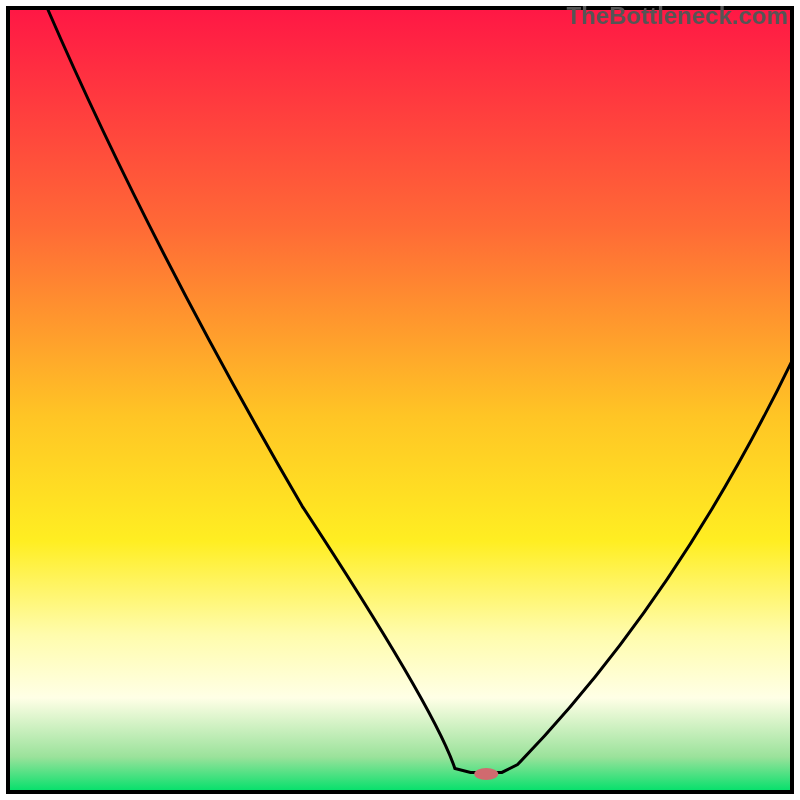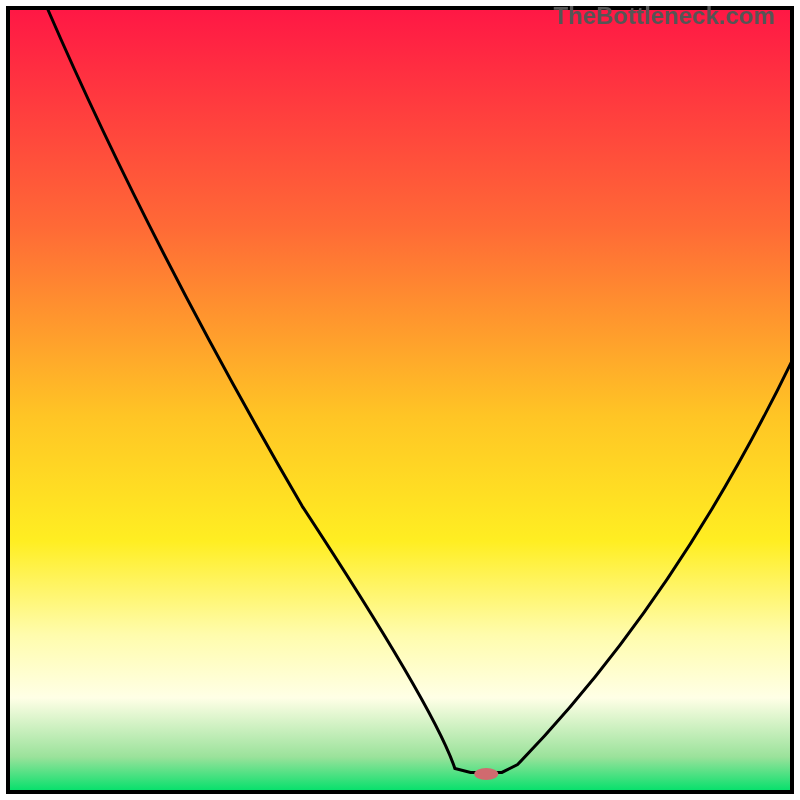--- a/index.html
+++ b/index.html
@@ -11,21 +11,21 @@
     font-family: Arial, Helvetica, sans-serif;
   }
   .chart-container {
     position: relative;
     width: 800px;
     height: 800px;
   }
   .watermark {
     position: absolute;
     top: 2px;
-    right: 25px;
+    right: 12px;
     font-size: 24px;
     font-weight: 600;
     color: #555555;
     z-index: 3;
     letter-spacing: 0;
   }
   svg.plot {
     position: absolute;
     top: 0;
     left: 0;

